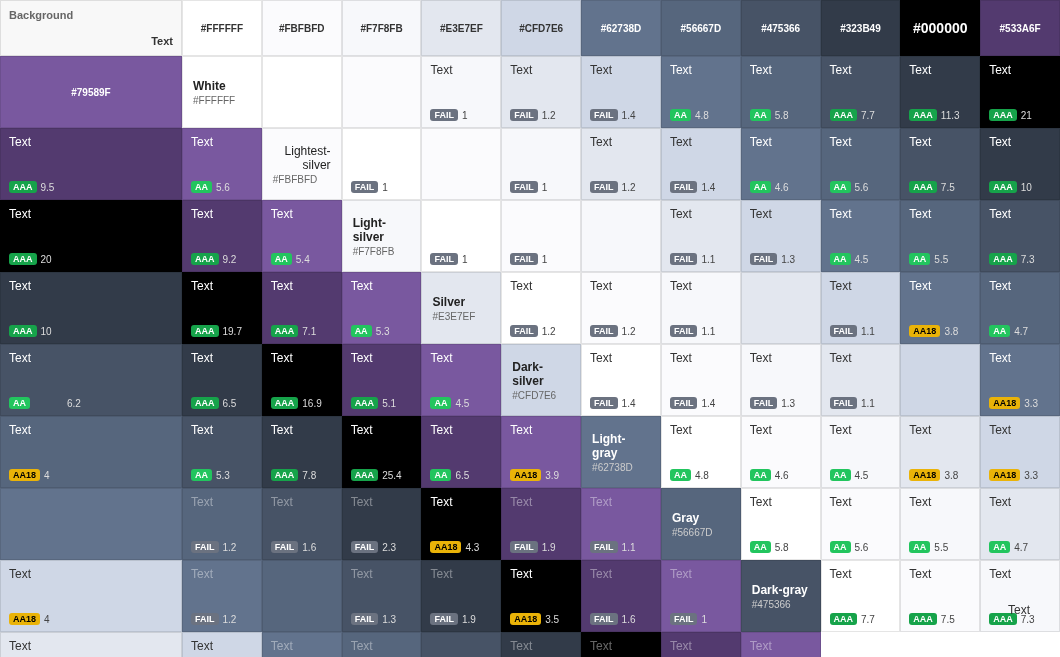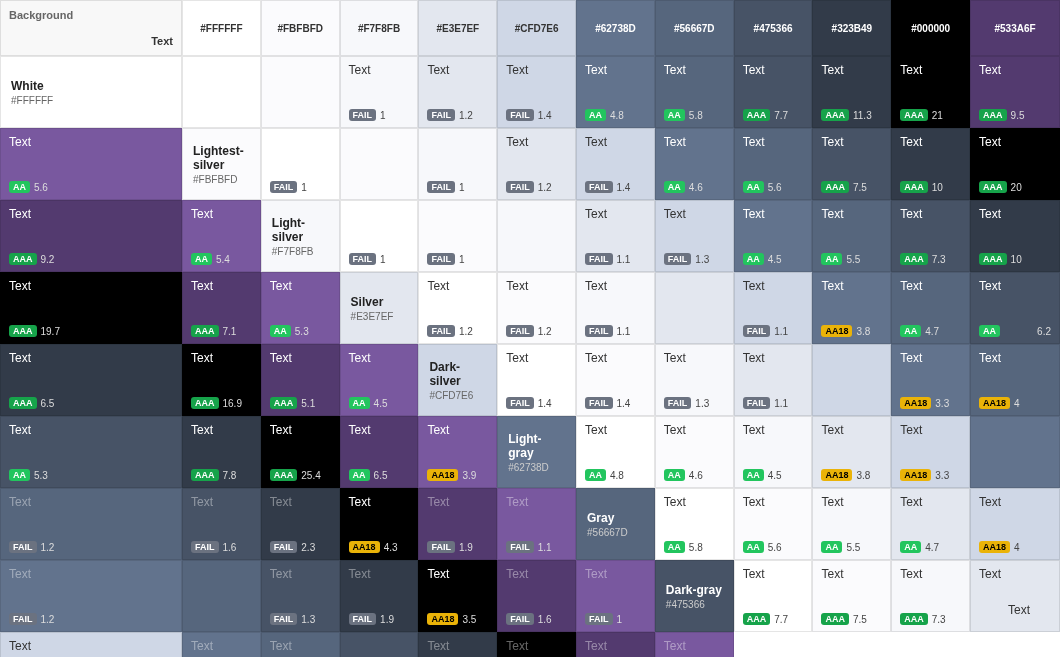--- a/index.html
+++ b/index.html
@@ -57,24 +57,27 @@
     <div class="cell header-row" style="background: rgb(86, 102, 125); min-height: 56px; display: flex; flex-direction: column; justify-content: center; align-items: center; border: 1px solid rgba(0, 0, 0, 0.1);">
       <span style="font-size: 10px; font-weight: 600; color: rgb(255, 255, 255);">#56667D</span>
     </div>
     <div class="cell header-row" style="background: rgb(71, 83, 102); min-height: 56px; display: flex; flex-direction: column; justify-content: center; align-items: center; border: 1px solid rgba(0, 0, 0, 0.1);">
       <span style="font-size: 10px; font-weight: 600; color: rgb(255, 255, 255);">#475366</span>
     </div>
     <div class="cell header-row" style="background: rgb(50, 59, 73); min-height: 56px; display: flex; flex-direction: column; justify-content: center; align-items: center; border: 1px solid rgba(0, 0, 0, 0.1);">
       <span style="font-size: 10px; font-weight: 600; color: rgb(255, 255, 255);">#323B49</span>
     </div>
     <div class="cell header-row" style="background: rgb(0, 0, 0); min-height: 56px; display: flex; flex-direction: column; justify-content: center; align-items: center; border: 1px solid rgba(0, 0, 0, 0.1);">
-      <span style="font-size: 10px; font-weight: 600; color: rgb(255, 255, 255);">#000000</span>
+      <span style="font-size: 14px; font-weight: 600; color: rgb(255, 255, 255);">#000000</span>
     </div>
     <div class="cell header-row" style="background: rgb(83, 58, 111); min-height: 56px; display: flex; flex-direction: column; justify-content: center; align-items: center; border: 1px solid rgba(0, 0, 0, 0.1);">
       <span style="font-size: 10px; font-weight: 600; color: rgb(255, 255, 255);">#533A6F</span>
+    </div>
+    <div class="cell header-row" style="background: rgb(121, 88, 159); min-height: 56px; display: flex; flex-direction: column; justify-content: center; align-items: center; border: 1px solid rgba(0, 0, 0, 0.1);">
+      <span style="font-size: 10px; font-weight: 600; color: rgb(255, 255, 255);">#79589F</span>
     </div>
     <div class="cell label-cell" style="background: rgb(255, 255, 255); padding: 8px 10px; display: flex; flex-direction: column; justify-content: center; border: 1px solid rgba(0, 0, 0, 0.1); min-height: 72px;">
       <div style="font-weight: 700; font-size: 12px; color: rgb(34, 34, 34);">White</div>
       <div style="font-size: 10px; color: rgb(102, 102, 102); margin-top: 2px;">#FFFFFF</div>
     </div>
     <div style="background: rgb(255, 255, 255); padding: 6px 8px; display: flex; flex-direction: column; justify-content: space-between; border: 1px solid rgba(0, 0, 0, 0.1); min-height: 72px;"></div>
     <div style="background: rgb(251, 251, 253); padding: 6px 8px; display: flex; flex-direction: column; justify-content: space-between; border: 1px solid rgba(0, 0, 0, 0.1); min-height: 72px;"></div>
     <div style="background: rgb(247, 248, 251); padding: 6px 8px; display: flex; flex-direction: column; justify-content: space-between; border: 1px solid rgba(0, 0, 0, 0.1); min-height: 72px;">
       <div style="font-size: 12px; font-weight: 500; color: rgb(51, 51, 51);">Text</div>
       <div style="display: flex; align-items: center; gap: 4px;">
@@ -139,21 +142,21 @@
       </div>
     </div>
     <div style="background: rgb(121, 88, 159); padding: 6px 8px; display: flex; flex-direction: column; justify-content: space-between; border: 1px solid rgba(0, 0, 0, 0.1); min-height: 72px;">
       <div style="font-size: 12px; font-weight: 500; color: rgb(255, 255, 255);">Text</div>
       <div style="display: flex; align-items: center; gap: 4px;">
         <span style="background: rgb(34, 197, 94); color: rgb(255, 255, 255); padding: 1px 4px; border-radius: 3px; font-size: 9px; font-weight: 700; display: inline-block;">AA</span>
         <span style="font-size: 10px; color: rgb(221, 221, 221);">5.6</span>
       </div>
     </div>
     <div class="cell label-cell" style="background: rgb(251, 251, 253); padding: 8px 10px; display: flex; flex-direction: column; justify-content: center; border: 1px solid rgba(0, 0, 0, 0.1); min-height: 72px;">
-      <div style="font-weight: 700; font-size: 12px; color: rgb(34, 34, 34);">Lightest-silver</div>
+      <div style="font-weight: 400; font-size: 12px; color: rgb(34, 34, 34); text-align: right;">Lightest-silver</div>
       <div style="font-size: 10px; color: rgb(102, 102, 102); margin-top: 2px;">#FBFBFD</div>
     </div>
     <div style="background: rgb(255, 255, 255); padding: 6px 8px; display: flex; flex-direction: column; justify-content: space-between; border: 1px solid rgba(0, 0, 0, 0.1); min-height: 72px;">
       <div></div>
       <div style="display: flex; align-items: center; gap: 4px;">
         <span style="background: rgb(107, 114, 128); color: rgb(255, 255, 255); padding: 1px 4px; border-radius: 3px; font-size: 9px; font-weight: 700; display: inline-block;">FAIL</span>
         <span style="font-size: 10px; color: rgb(68, 68, 68);">1</span>
       </div>
     </div>
     <div style="background: rgb(251, 251, 253); padding: 6px 8px; display: flex; flex-direction: column; justify-content: space-between; border: 1px solid rgba(0, 0, 0, 0.1); min-height: 72px;"></div>

